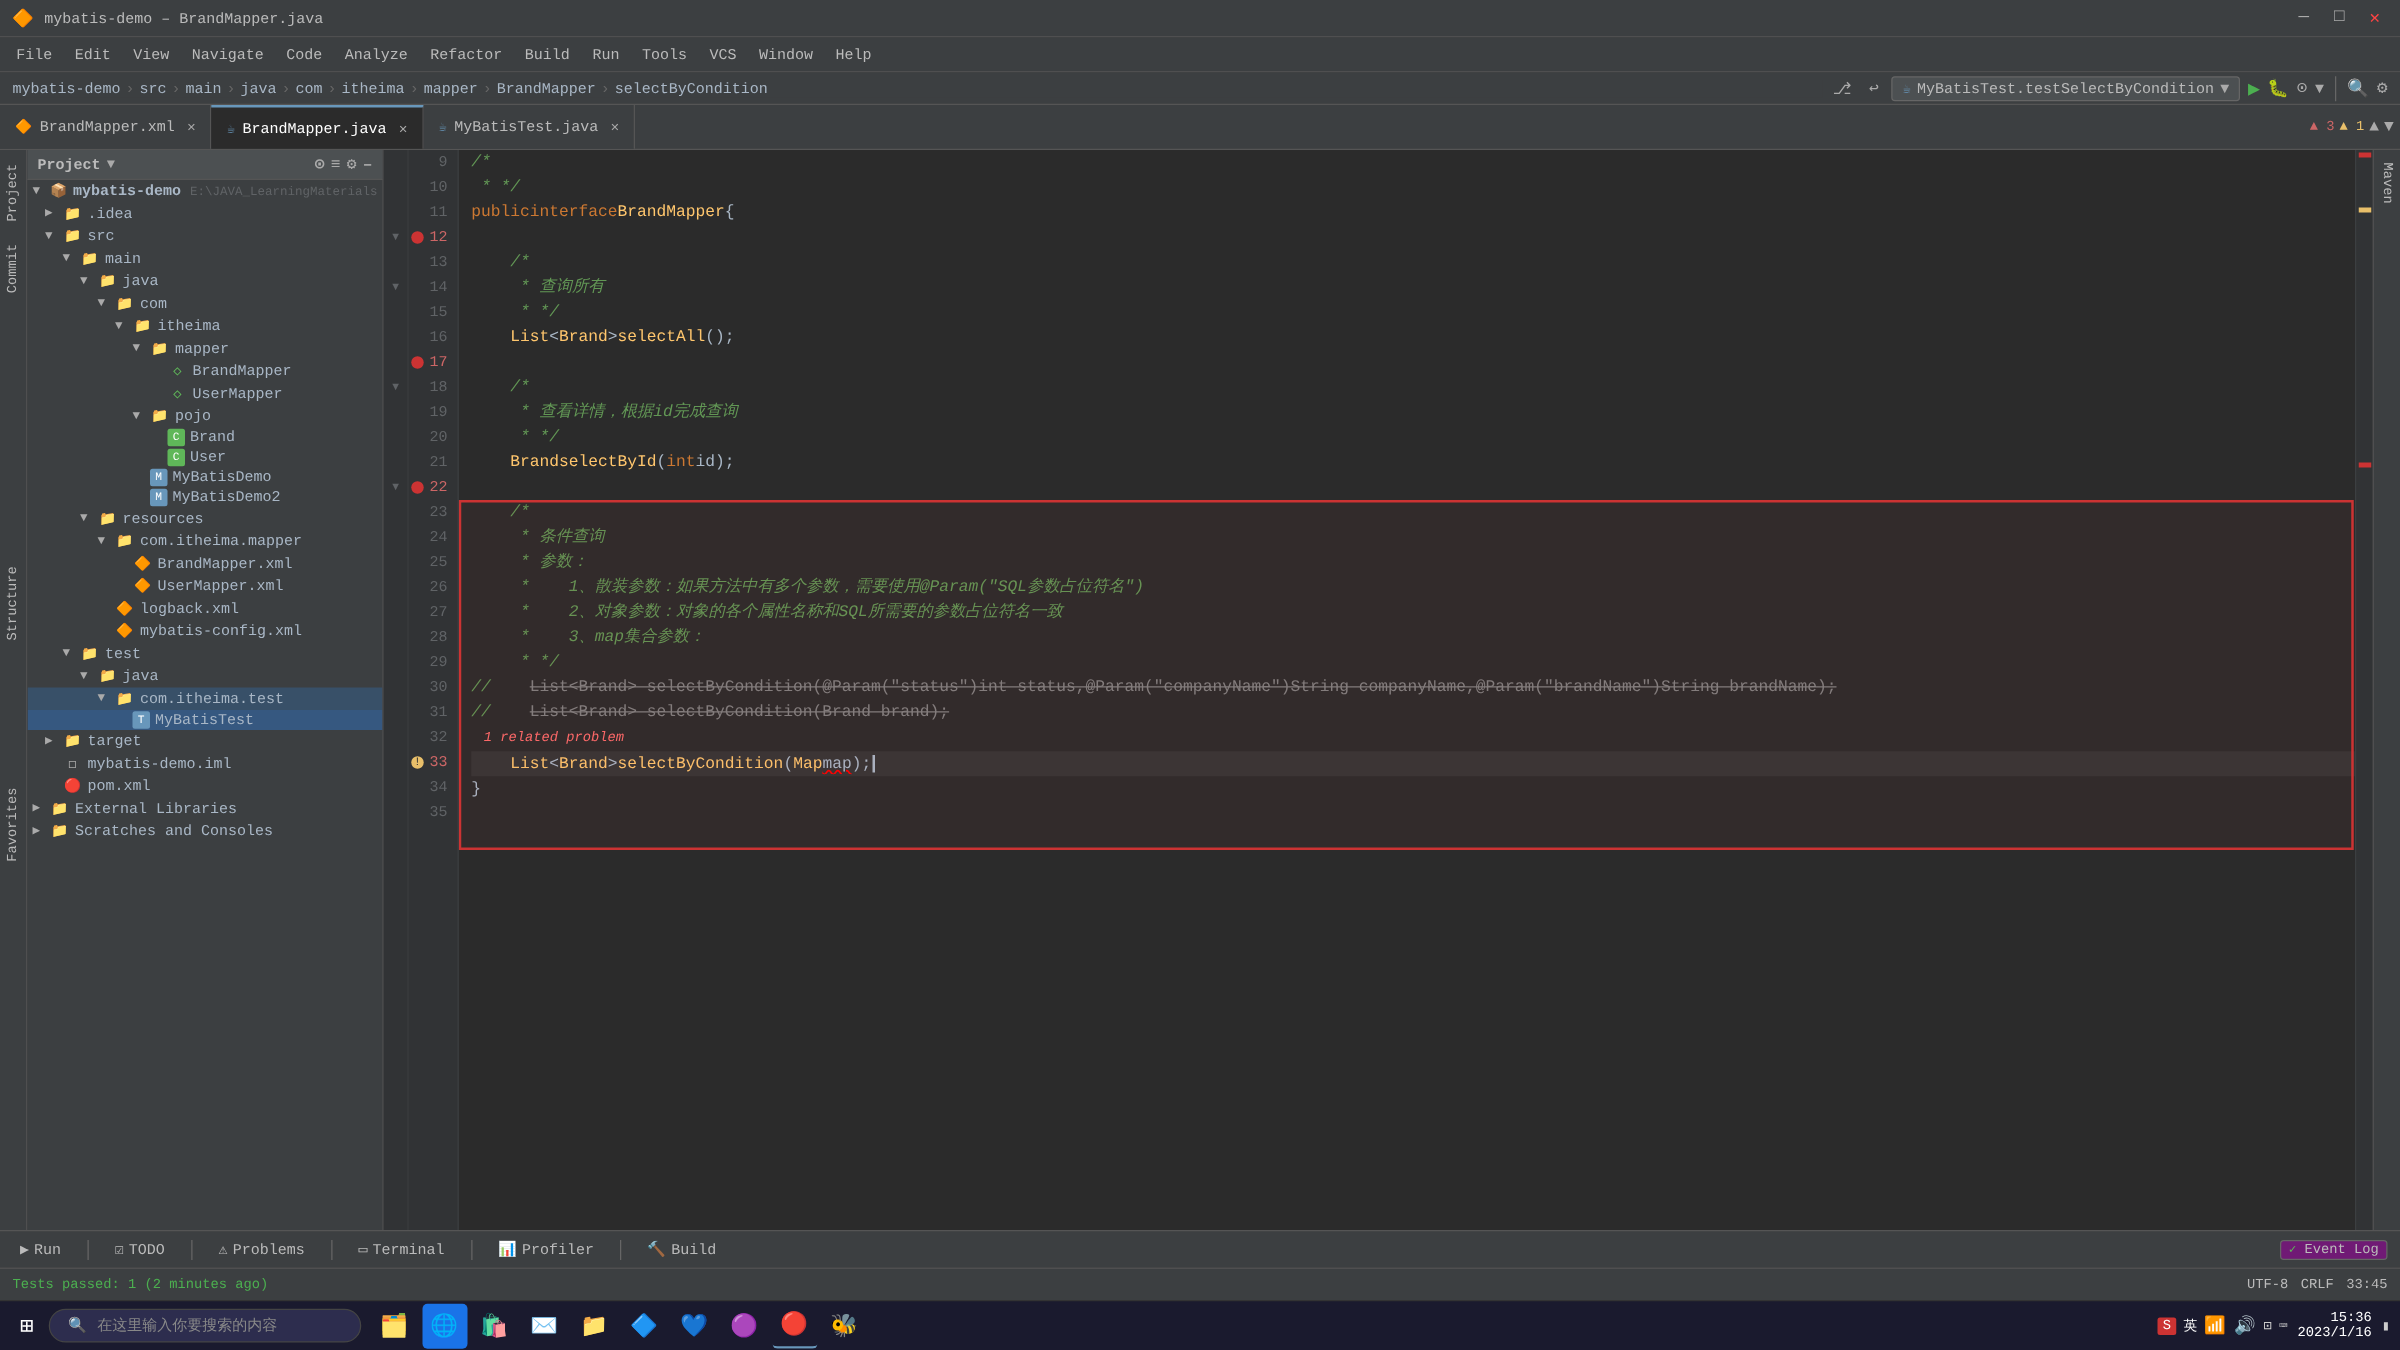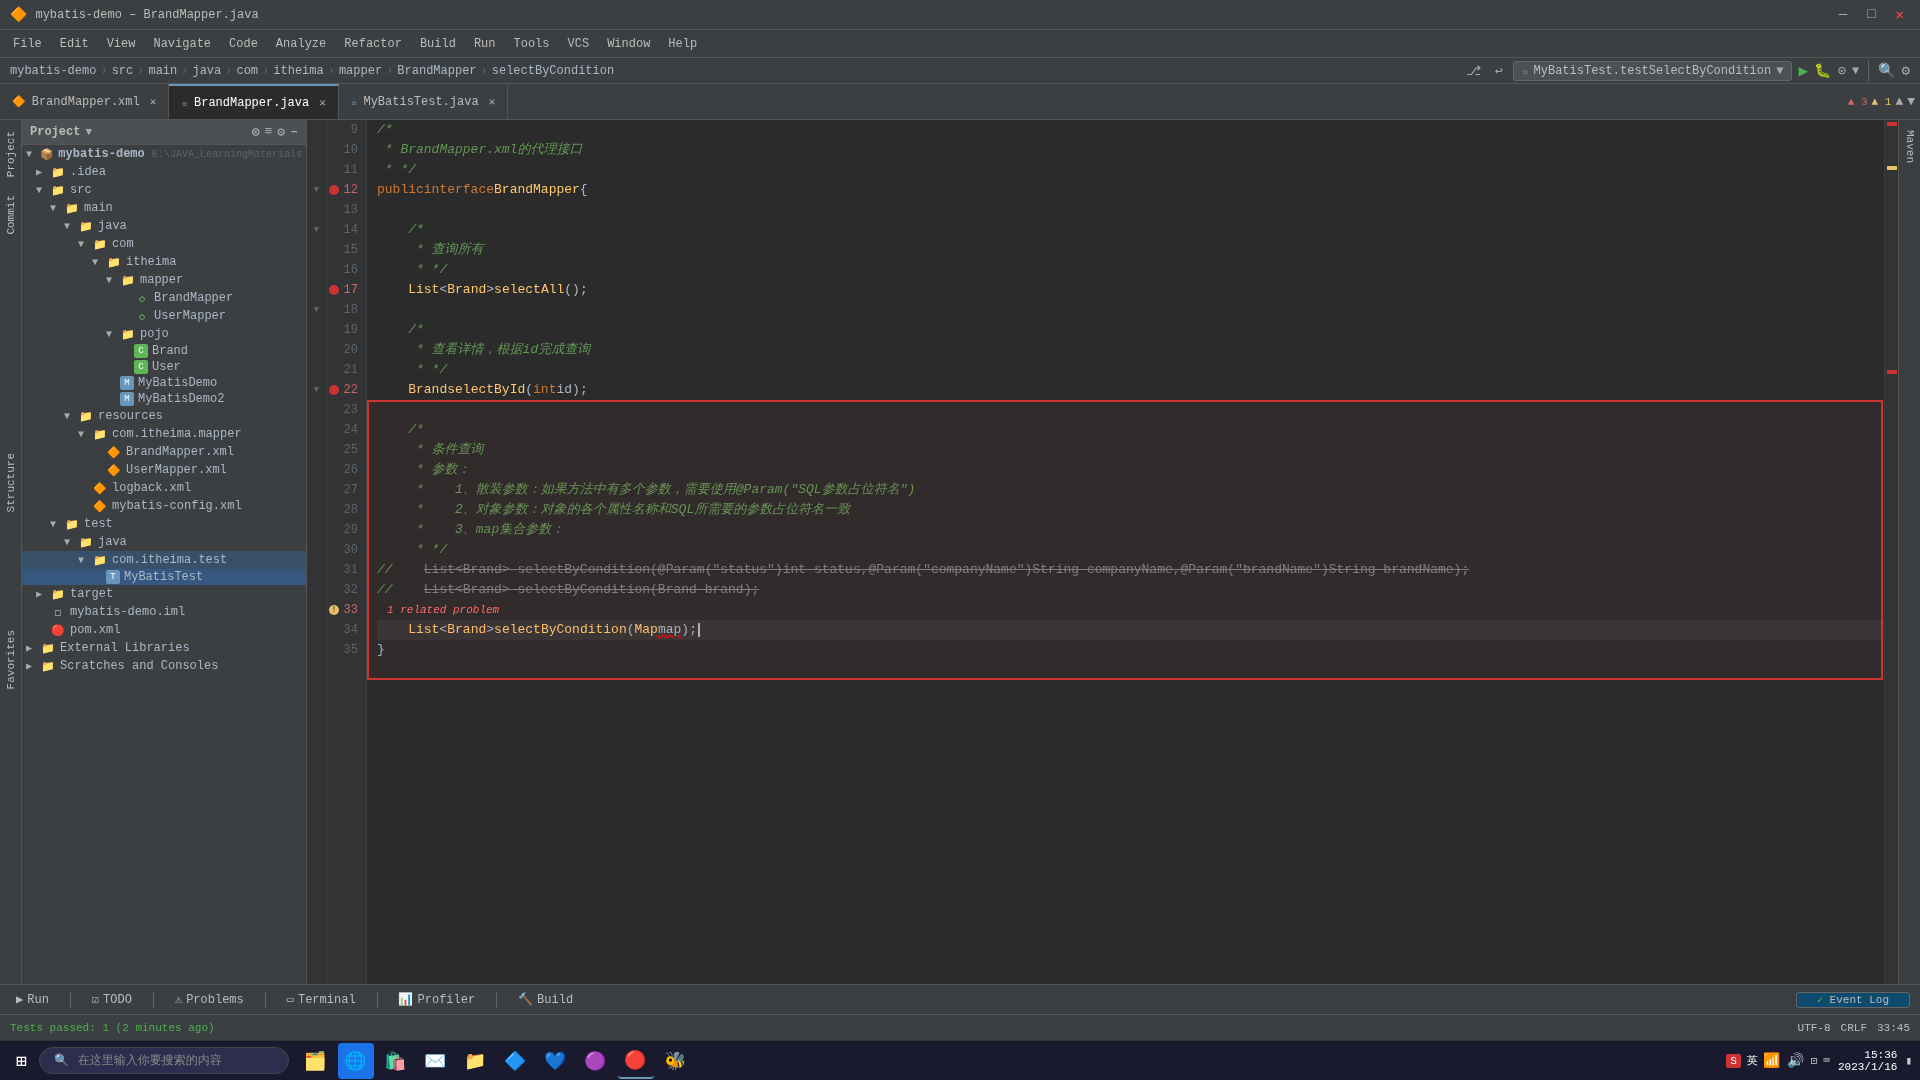--- a/index.html
+++ b/index.html
@@ -273,24 +273,24 @@
       border-top: 1px solid #555;
       font-size: 11px;
       color: #bbb;
     }
     .status-left { display: flex; align-items: flex-start; gap: 15px; }
     .status-right { display: flex; align-items: center; gap: 10px; }
     .status-success { color: #4caf50; }
 
     
     .event-log-badge {
-      background: #0c4a6e;
+      background: #701a75;
       border: 1px solid #666;
       border-radius: 3px;
-      padding: 1px 20px;
+      padding: 1px 6px;
       font-size: 11px;
       color: #bbb;
       cursor: pointer;
     }
 
     
     .taskbar {
       background: #1a1a2e;
       height: 40px;
       display: flex;
@@ -777,21 +777,20 @@
             <span>35</span>
           </div>
       </div>
 
       <div class="code-content" style="position:relative;">
 
         <div class="selected-block-overlay" style="top:280px;height:280px;left:0;right:15px;border:2px solid #cc3333;position:absolute;pointer-events:none;z-index:5;background:rgba(204,51,51,0.05);"></div>
 
         <div class="code-line"><span class="cm">/*</span></div>
 
-        <div class="code-line"><span class="cm">&nbsp;* BrandMapper.xml的代理接口</span></div>
 
         <div class="code-line"><span class="cm">&nbsp;* */</span></div>
 
         <div class="code-line"><span class="kw">public</span> <span class="kw">interface</span> <span class="ty">BrandMapper</span> <span class="op">{</span></div>
 
         <div class="code-line"></div>
 
         <div class="code-line"><span class="plain">&nbsp;&nbsp;&nbsp;&nbsp;</span><span class="cm">/*</span></div>
 
         <div class="code-line"><span class="cm">&nbsp;&nbsp;&nbsp;&nbsp; * 查询所有</span></div>

